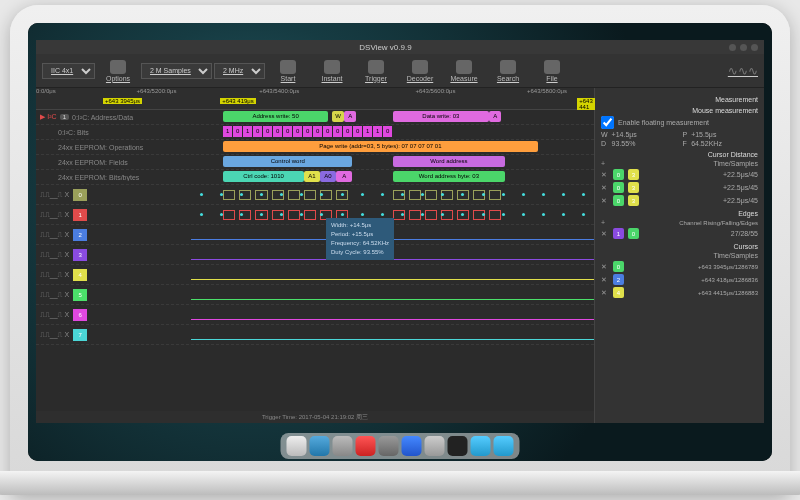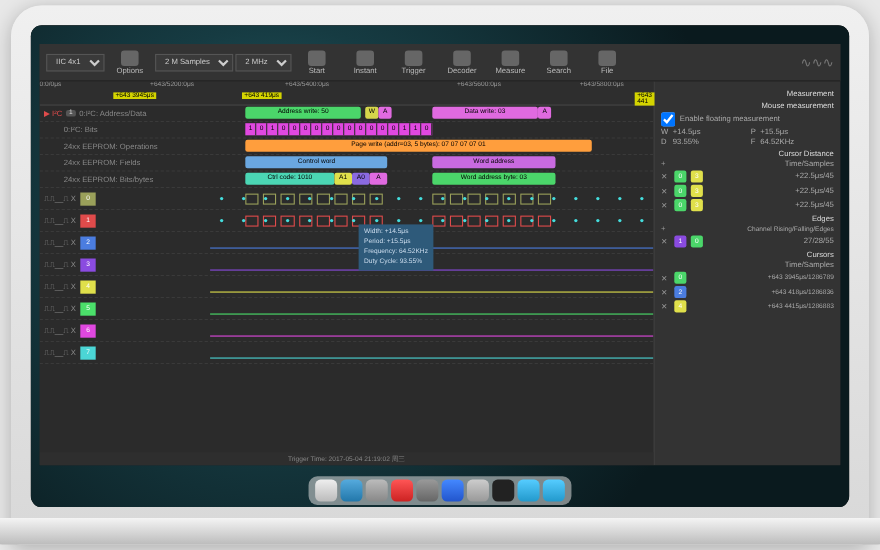--- a/index.html
+++ b/index.html
@@ -9,21 +9,21 @@
   .screen { width: 100%; height: 100%; background: #000; border-radius: 10px; overflow: hidden; position: relative; }
   .desktop { width:100%; height:100%; background: radial-gradient(circle at 30% 40%, #2a6670 0%, #163b42 30%, #0a1a1e 70%); position:relative; }
   .menubar { height:15px; background:rgba(20,20,20,.9); color:#ddd; display:flex; align-items:center; padding:0 8px; font-size:8px; justify-content:space-between;}
   .menubar .left { display:flex; gap:8px; align-items:center;}
   .menubar .right { display:flex; gap:6px; align-items:center;}
   .apple { font-size:9px;}
   .window { position:absolute; top:17px; left:8px; right:8px; bottom:38px; background:#2b2b2b; display:flex; flex-direction:column; color:#ccc; font-size:8px;}
   .titlebar { height:14px; background:#383838; display:flex; align-items:center; padding:0 6px; justify-content:space-between;}
   .wbtns { display:flex; gap:4px;}
   .wbtn { width:7px; height:7px; border-radius:50%; background:#555;}
-  .toolbar { height:34px; background:#333; display:flex; align-items:center; padding:0 6px; gap:2px; border-bottom:1px solid #222;}
+  .toolbar { height:34px; background:#333; display:flex; align-items:center; padding:0 6px; gap:2px; border-bottom:1px solid #222;text-decoration:underline;}
   .tbtn { display:flex; flex-direction:column; align-items:center; justify-content:center; width:42px; height:30px; color:#bbb; font-size:7px; cursor:pointer;}
   .tbtn .ic { width:16px; height:14px; background:#666; border-radius:3px; margin-bottom:1px;}
   .sel { background:#3a3a3a; border:1px solid #555; color:#ccc; font-size:7px; height:16px; padding:0 4px;}
   .content { flex:1; display:flex; overflow:hidden;}
   .main { flex:1; display:flex; flex-direction:column; background:#2b2b2b; position:relative;}
   .ruler { height:22px; background:#2e2e2e; position:relative; border-bottom:1px solid #444;}
   .ruler .tick { position:absolute; top:0; color:#999; font-size:6px;}
   .cursorFlag { position:absolute; top:10px; background:#d4d400; color:#000; font-size:6px; padding:0 2px;}
   .rows { flex:1; overflow:hidden;}
   .row { display:flex; align-items:center; height:15px; border-bottom:1px dashed #3a3a3a;}
@@ -51,20 +51,29 @@
   .minibits span { width:10px; background:#e048e0; color:#000; font-size:6px; text-align:center; line-height:11px; border-right:1px solid #2b2b2b;}
 </style>
 </head>
 <body>
 
 <div class="laptop">
   <div class="screen">
     <div class="desktop">
 
       <div class="window">
+        <div class="titlebar">
+          <span></span>
+          <span>DSView v0.9.9</span>
+          <div class="wbtns">
+            <span class="wbtn"></span>
+            <span class="wbtn"></span>
+            <span class="wbtn"></span>
+          </div>
+        </div>
 
         <div class="toolbar">
           <select class="sel"><option>IIC 4x1</option></select>
           <div class="tbtn">
               <div class="ic"></div>
               <span>Options</span>
             </div>
           <select class="sel"><option>2 M Samples</option></select>
           <select class="sel"><option>2 MHz</option></select>
           <div class="tbtn">

